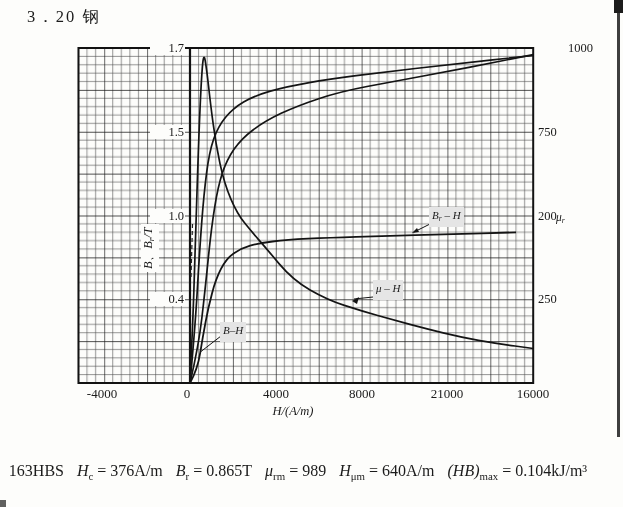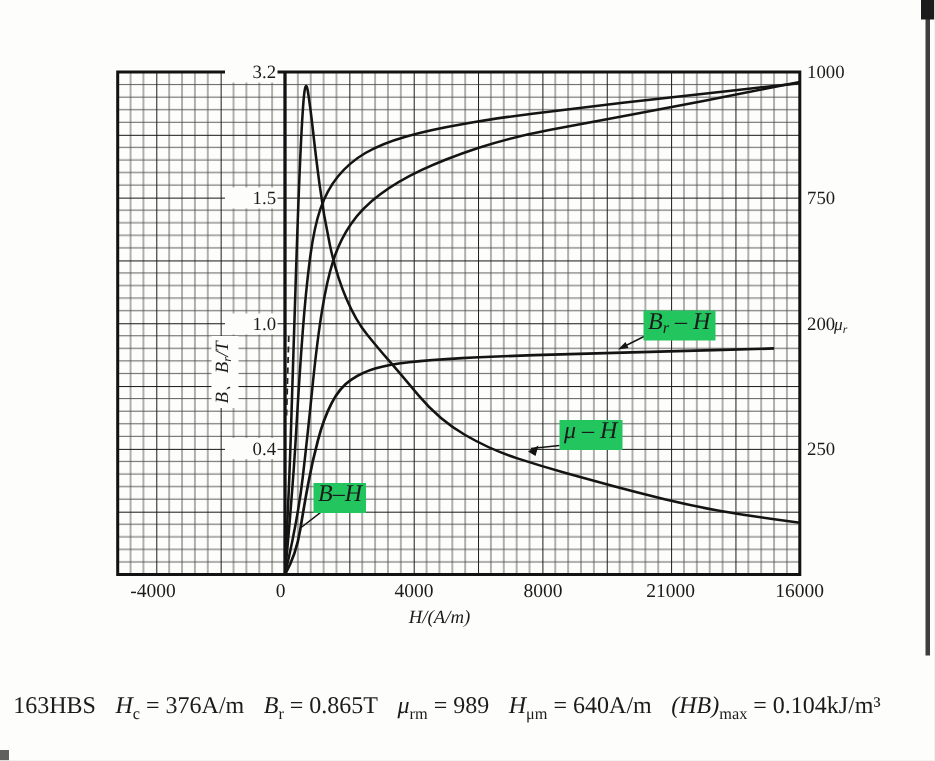--- a/index.html
+++ b/index.html
@@ -7,37 +7,38 @@
         font-family:"Liberation Serif","DejaVu Serif",serif;color:#1b1b1b;}
   .abs{position:absolute;}
   .title{left:27px;top:6px;font-size:16.5px;letter-spacing:2px;}
   .xtick{top:386px;width:56px;text-align:center;font-size:13px;}
   .ltick{left:150px;width:33px;text-align:right;font-size:12.5px;background:#fdfdfb;padding:0 1px;line-height:14px;}
   .rtick{left:538px;font-size:12.5px;line-height:14px;}
   .xaxis-title{left:218px;top:404px;width:150px;text-align:center;font-style:italic;font-size:12.5px;}
   .yaxis-title{left:141px;top:272px;transform:rotate(-90deg);transform-origin:0 0;white-space:nowrap;
                font-style:italic;font-size:12.5px;background:#fdfdfb;padding:0 3px;line-height:15px;}
   .mu-sym{left:556px;top:211px;font-style:italic;font-size:11.5px;}
-  .clabel{background:#22c55e;font-style:italic;font-size:16px;padding:0 3px;line-height:16px;white-space:nowrap;}
-  .clabel-bh{left:209px;top:322px;}
+  .clabel{background:#e5e5e5;font-style:italic;font-size:11px;padding:0 3px;line-height:16px;white-space:nowrap;}
+  .clabel-bh{left:220px;top:322px;}
   .clabel-brh{left:429px;top:207px;}
   .clabel-muh{left:373px;top:280px;}
   sub,.sb{font-size:0.68em;}
   .sb{vertical-align:-0.25em;}
   .caption{left:0;top:438px;width:623px;text-align:center;font-size:15px;letter-spacing:1px;}
   .footer{left:0;top:462px;width:596px;display:flex;justify-content:center;gap:13px;font-size:16px;}
   .footer .var{font-style:italic;}
   .artifact{background:#1c1c1c;}
   svg{position:absolute;left:0;top:0;}
 </style>
 </head>
 <body>
 
 <div class="page">
 
+  <div class="abs title">3．20 钢</div>
 
   <svg width="623" height="507" viewBox="0 0 623 507">
     <defs>
       <pattern id="gridp" width="42.9" height="41.875" patternUnits="userSpaceOnUse" x="190" y="48">
         <path d="M8.58,0V41.875 M17.16,0V41.875 M25.74,0V41.875 M34.32,0V41.875 M0,8.375H42.9 M0,16.75H42.9 M0,25.125H42.9 M0,33.5H42.9" stroke="#4d4d4d" stroke-width="0.6" fill="none"></path>
         <path d="M0,0V41.875 M0,0H42.9" stroke="#161616" stroke-width="1.3" fill="none"></path>
       </pattern>
     </defs>
 
     <rect x="78.47" y="48" width="454.73" height="335" fill="url(#gridp)"></rect>
@@ -58,26 +59,26 @@
     <polygon points="352,301 359,297 357,304" fill="#141414"></polygon>
   </svg>
 
   <div class="abs xtick" style="left:74px;">-4000</div>
   <div class="abs xtick" style="left:159px;">0</div>
   <div class="abs xtick" style="left:248px;">4000</div>
   <div class="abs xtick" style="left:334px;">8000</div>
   <div class="abs xtick" style="left:419px;">21000</div>
   <div class="abs xtick" style="left:505px;">16000</div>
 
-  <div class="abs ltick" style="top:41px;">3.2</div>
+  <div class="abs ltick" style="top:41px;">1.7</div>
   <div class="abs ltick" style="top:124.5px;">1.5</div>
   <div class="abs ltick" style="top:208.5px;">1.0</div>
   <div class="abs ltick" style="top:292px;">0.4</div>
 
-  <div class="abs rtick" style="top:41px;">1000</div>
+  <div class="abs rtick" style="top:41px;margin-left:30px;">1000</div>
   <div class="abs rtick" style="top:124.5px;">750</div>
   <div class="abs rtick" style="top:208.5px;">200</div>
   <div class="abs rtick" style="top:292px;">250</div>
 
   <div class="abs xaxis-title">H/(A/m)</div>
   <div class="abs yaxis-title"><span>B、B</span><span class="sb">r</span><span>/T</span></div>
   <div class="abs mu-sym"><span>μ</span><span class="sb">r</span></div>
 
   <div class="abs clabel clabel-bh"><span>B</span><span class="sb"></span><span>–H</span></div>
   <div class="abs clabel clabel-brh"><span>B</span><span class="sb">r</span><span> – H</span></div>

